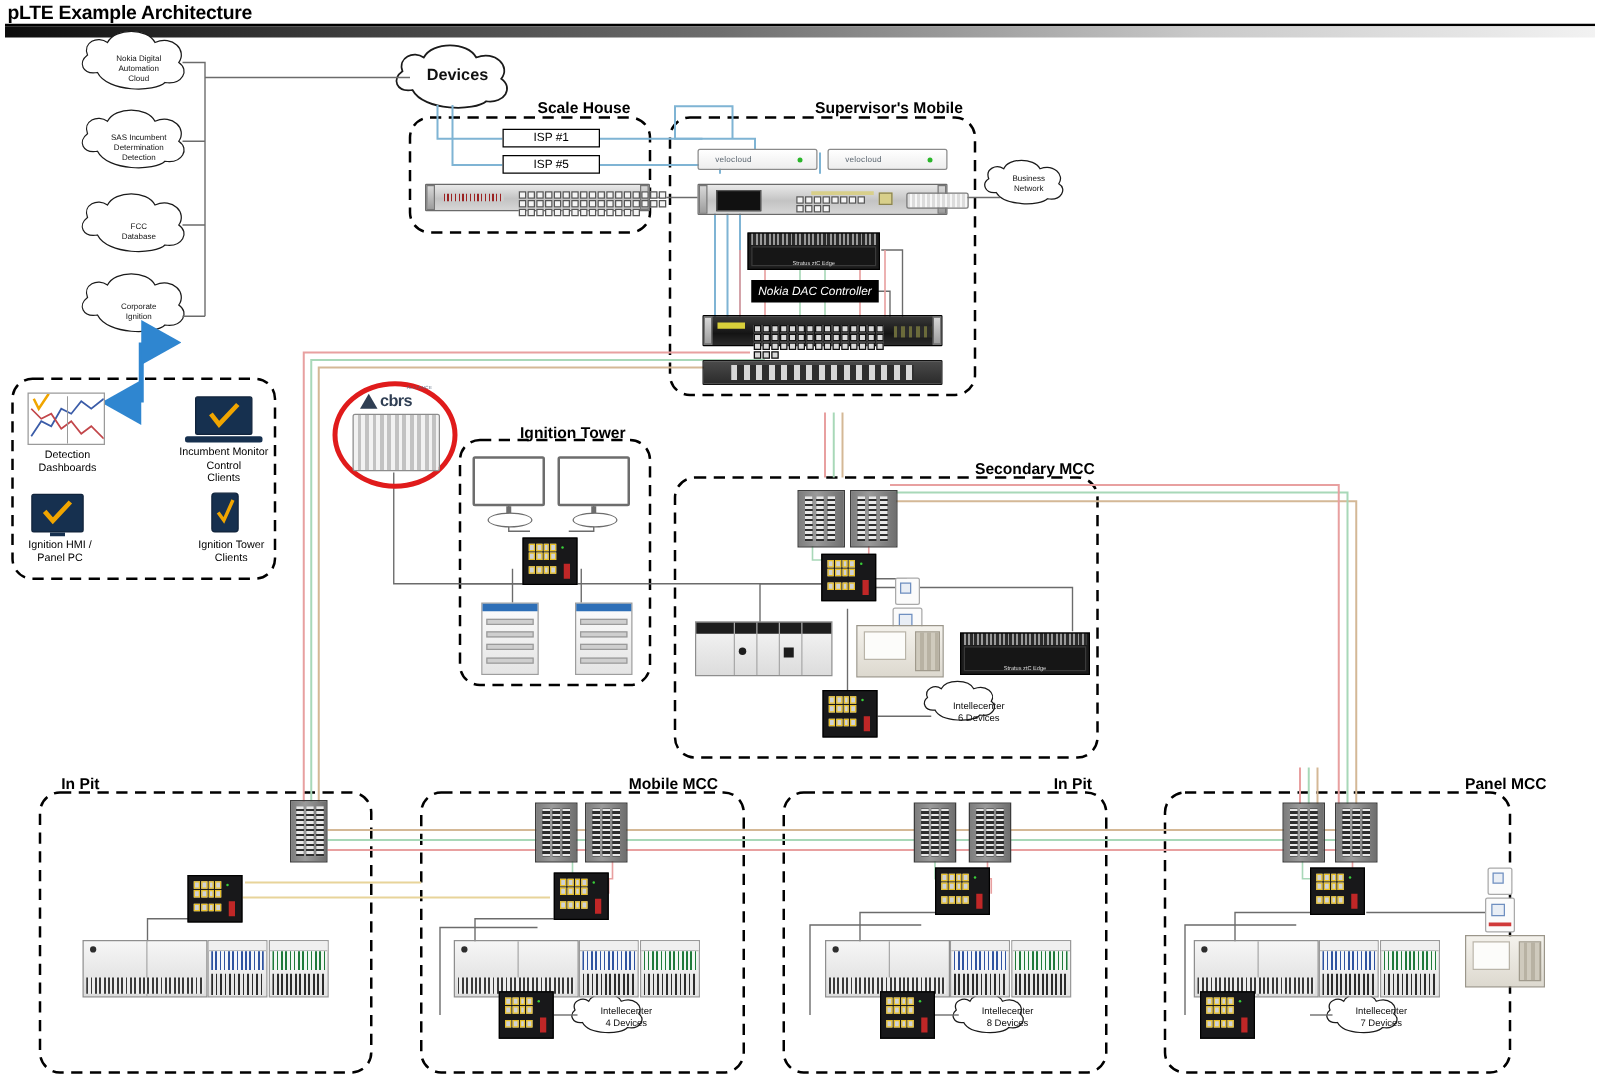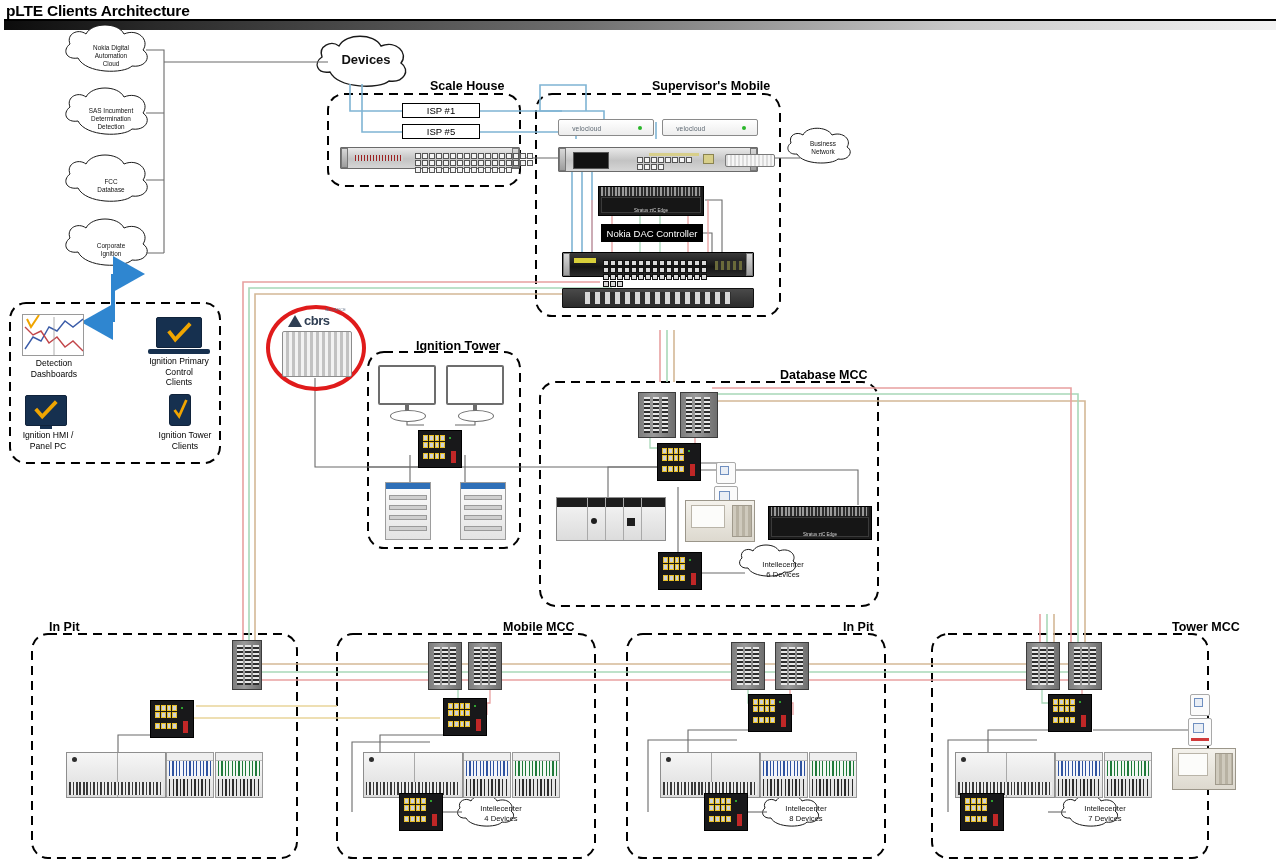--- a/index.html
+++ b/index.html
@@ -52,21 +52,21 @@
   .ipc{position:absolute;box-sizing:border-box;background:#1b1b1b;border:1px solid #000;}
   .ipc .fins{position:absolute;left:2px;right:2px;top:0;height:9px;
              background:repeating-linear-gradient(to right,#9a9a9a 0 1.5px,#2b2b2b 1.5px 3.5px);}
   .ipc .face{position:absolute;left:2px;right:2px;top:10px;bottom:2px;background:#161616;
              border:0.5px solid #3a3a3a;}
   .ipc .tag{position:absolute;left:50%;bottom:2px;transform:translateX(-50%);
             font-size:4.5px;color:#d9d9d9;white-space:nowrap;}
 
   
   .lbl-black{position:absolute;box-sizing:border-box;background:#000;color:#fff;
-             display:flex;align-items:center;justify-content:center;font-size:9.5px;}
+             display:flex;align-items:center;justify-content:center;font-size:9.5px;font-style:italic;}
 
   
   .patch{position:absolute;box-sizing:border-box;background:linear-gradient(to right,#7d7d7d,#9a9a9a 40%,#6f6f6f);
          border:1px solid #3c3c3c;}
   .patch .col{position:absolute;top:4px;bottom:4px;width:6px;background:#2d2d2d;
               background-image:repeating-linear-gradient(to bottom,#e8e8e8 0 2px,#2d2d2d 2px 4px);}
 
   
   .iswitch{position:absolute;box-sizing:border-box;background:#18181a;border:1px solid #000;}
   .iswitch .grp{position:absolute;display:grid;grid-template-columns:repeat(4,1fr);gap:1px;}
@@ -132,21 +132,21 @@
   .cbrs-logo .tri{width:0;height:0;border-left:7px solid transparent;border-right:7px solid transparent;
                   border-bottom:12px solid #2f3e53;}
   .cbrs-logo .wd{font-size:13px;font-weight:bold;color:#2f3e53;letter-spacing:-0.5px;}
   .cbrs-logo .al{position:absolute;right:0;top:-5px;font-size:3.6px;color:#5a6a80;letter-spacing:.4px;}
 </style>
 </head>
 <body>
 
 <div id="canvas">
 
-  <div class="hdr-title">pLTE Clients Architecture</div>
+  <div class="hdr-title">pLTE Example Architecture</div>
   <div class="hdr-rule"></div>
   <div class="hdr-bar"></div>
 
   <svg id="svglayer" viewBox="0 0 1280 866">
     <defs>
       <marker id="arrUp" markerWidth="9" markerHeight="9" refX="4.5" refY="8" orient="auto">
         <path d="M4.5,0 L9,8 L0,8 Z" fill="#2f86d0"></path>
       </marker>
       <marker id="arrDn" markerWidth="9" markerHeight="9" refX="4.5" refY="1" orient="auto">
         <path d="M4.5,9 L0,1 L9,1 Z" fill="#2f86d0"></path>
@@ -321,25 +321,25 @@
   <div class="cloud-text mid" style="left:456px;top:804px;width:90px;">Intellecenter
 4 Devices</div>
   <div class="cloud-text mid" style="left:761px;top:804px;width:90px;">Intellecenter
 8 Devices</div>
   <div class="cloud-text mid" style="left:1060px;top:804px;width:90px;">Intellecenter
 7 Devices</div>
 
   <div class="zone-label" style="left:430px;top:79px;">Scale House</div>
   <div class="zone-label" style="left:652px;top:79px;">Supervisor's Mobile</div>
   <div class="zone-label" style="left:416px;top:339px;">Ignition Tower</div>
-  <div class="zone-label" style="left:780px;top:368px;">Database MCC</div>
+  <div class="zone-label" style="left:780px;top:368px;">Secondary MCC</div>
   <div class="zone-label" style="left:49px;top:620px;">In Pit</div>
   <div class="zone-label" style="left:503px;top:620px;">Mobile MCC</div>
   <div class="zone-label" style="left:843px;top:620px;">In Pit</div>
-  <div class="zone-label" style="left:1172px;top:620px;">Tower MCC</div>
+  <div class="zone-label" style="left:1172px;top:620px;">Panel MCC</div>
 
   <div class="isp-box" style="left:402px;top:103px;width:78px;height:15px;">ISP #1</div>
   <div class="isp-box" style="left:402px;top:124px;width:78px;height:15px;">ISP #5</div>
 
   <div class="rack sw-grey" style="left:340px;top:147px;width:180px;height:22px;">
     <div class="ear" style="left:0;"></div>
     <div class="ear" style="right:0;"></div>
     <div class="ports" style="left:74px;top:5px;width:120px;">
       <i></i>
         <i></i>
@@ -511,21 +511,21 @@
 Dashboards</div>
 
   <div>
     <div class="ico-box" style="left:156px;top:317px;width:46px;height:31px;">
       <svg viewBox="0 0 46 31" width="44" height="29" style="display:block">
         <path d="M12,14 L19,23 L35,6" fill="none" stroke="#f0a500" stroke-width="4"></path>
       </svg>
     </div>
     <div class="laptop-base" style="left:148px;top:349px;width:62px;height:5px;"></div>
   </div>
-  <div class="panel-cap" style="left:133px;top:356px;width:92px;">Ignition Primary
+  <div class="panel-cap" style="left:133px;top:356px;width:92px;">Incumbent Monitor
 Control
 Clients</div>
 
   <div class="ico-box" style="left:25px;top:395px;width:42px;height:31px;">
     <svg viewBox="0 0 42 31" width="40" height="29" style="display:block">
       <path d="M10,14 L17,22 L32,6" fill="none" stroke="#f0a500" stroke-width="4"></path>
     </svg>
   </div>
   <div style="position:absolute;left:40px;top:426px;width:12px;height:3px;background:#16304f;"></div>
   <div class="panel-cap" style="left:8px;top:430px;width:80px;">Ignition HMI /

